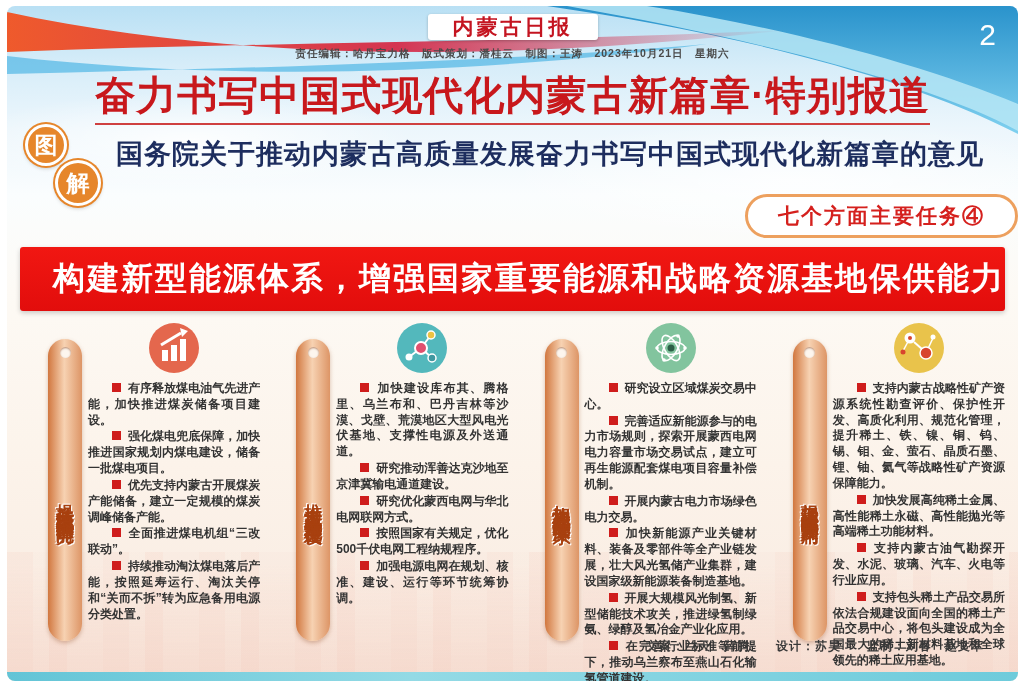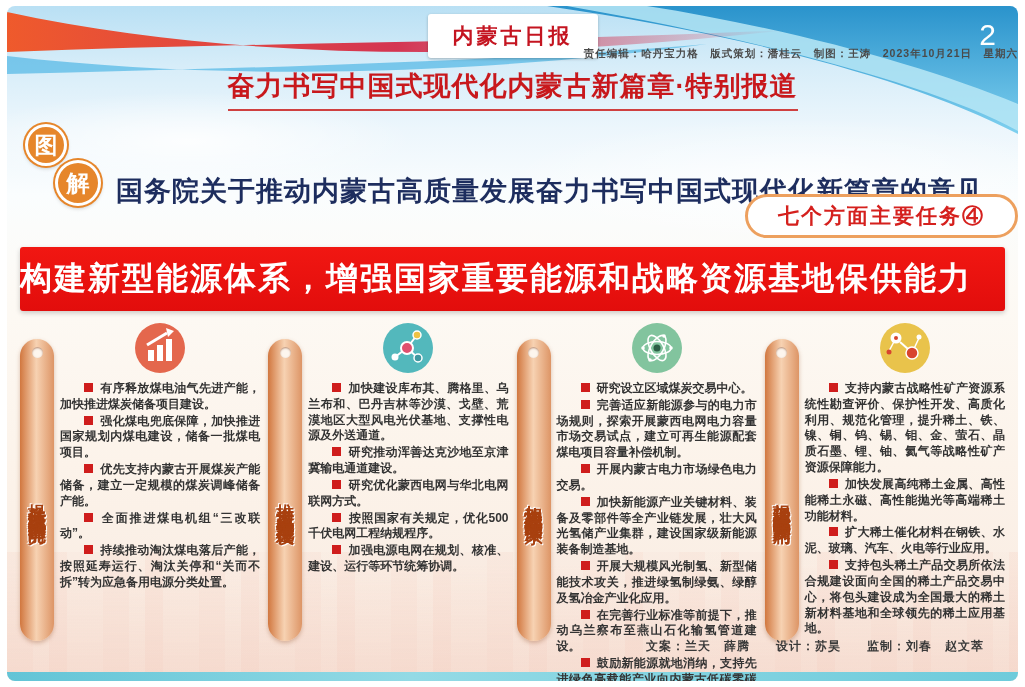--- a/index.html
+++ b/index.html
@@ -19,56 +19,56 @@
   .bottom-strip{position:absolute;left:0;right:0;bottom:0;height:9px;
     background:linear-gradient(90deg,#62c4d6,#93dae5 40%,#6ecbdb);}
   .skyline{position:absolute;left:0;right:0;bottom:9px;height:120px;opacity:.55;
     background:
       linear-gradient(0deg, rgba(238,170,150,.30), rgba(238,170,150,0) 90%),
       repeating-linear-gradient(90deg,
         rgba(233,140,120,.12) 0 26px, rgba(233,140,120,.03) 26px 42px,
         rgba(233,140,120,.16) 42px 60px, rgba(233,140,120,.05) 60px 96px);}
   
   .masthead{position:absolute;left:50%;top:8px;transform:translateX(-50%);
-    width:170px;height:44px;background:#fff;border-radius:3px;
+    width:170px;height:26px;background:#fff;border-radius:3px;
     display:flex;align-items:center;justify-content:center;
     box-shadow:0 1px 3px rgba(0,0,0,.25);z-index:5;}
   .masthead span{font-family:"DejaVu Serif","Liberation Serif",serif;
     font-weight:900;font-size:21px;color:#c41420;letter-spacing:3px;}
-  .info-line{position:absolute;left:0;right:0;top:41px;text-align:right;
+  .info-line{position:absolute;left:0;right:0;top:41px;text-align:center;
     font-size:10.5px;font-weight:600;color:#4a4a4a;z-index:5;letter-spacing:1px;}
   .page-num{position:absolute;right:22px;top:12px;font-size:30px;color:#fff;z-index:5;}
   
   .series-banner{position:absolute;left:0;right:0;top:62px;text-align:center;z-index:4;}
-  .series-banner span{display:inline-block;font-size:27px;font-weight:900;color:#c8181c;
-    letter-spacing:1px;padding-bottom:5px;border-bottom:2px solid #cf4040;}
+  .series-banner span{display:inline-block;font-size:40px;font-weight:900;color:#c8181c;
+    letter-spacing:1px;border-bottom:2px solid #cf4040;}
   
   .badge{position:absolute;left:12px;top:118px;width:100px;height:100px;z-index:6;}
   .badge .circle{position:absolute;border-radius:50%;background:#e6862b;
     box-shadow:inset 0 0 0 3px #fff, 0 0 0 2px #e6862b, 0 2px 4px rgba(0,0,0,.25);
     display:flex;align-items:center;justify-content:center;}
   .badge .c1{left:6px;top:0;width:42px;height:42px;}
   .badge .c2{left:36px;top:36px;width:46px;height:46px;}
   .badge .circle span{color:#fff;font-family:"DejaVu Serif","Liberation Serif",serif;
     font-weight:900;font-size:23px;}
   .main-title{position:absolute;left:95px;right:20px;top:130px;text-align:center;
-    font-size:27px;font-weight:900;color:#1d2d5e;letter-spacing:1px;z-index:4;margin-top:37px;}
+    font-size:27px;font-weight:900;color:#1d2d5e;letter-spacing:1px;z-index:4;}
   .pill-wrap{position:absolute;left:0;right:0;top:188px;text-align:right;z-index:4;}
   .pill{display:inline-block;background:#fff;border:3px solid #eda05e;border-radius:24px;
     padding:5px 30px;font-size:21px;font-weight:900;color:#d5201d;letter-spacing:2px;}
   
   .section-banner{position:absolute;left:13px;right:13px;top:241px;height:64px;
     background:linear-gradient(180deg,#f11712,#e20d0c);border-radius:3px;
-    display:flex;align-items:center;justify-content:flex-start;z-index:4;
+    display:flex;align-items:center;justify-content:flex-end;z-index:4;
     box-shadow:0 2px 5px rgba(0,0,0,.2);}
   .section-banner span{color:#fff;font-size:32px;font-weight:900;letter-spacing:2px;}
   
   .content{position:absolute;left:13px;right:13px;top:312px;bottom:14px;
     display:flex;gap:8px;z-index:3;padding-top:5px;}
-  .column{flex:1;display:flex;gap:6px;min-width:0;}
+  .column{flex:1;display:flex;gap:6px;min-width:0;margin-left:28px;}
   .col-bar{width:34px;height:302px;margin-top:16px;flex:0 0 34px;border-radius:17px;
     background:linear-gradient(90deg,#d1773f 0%,#f7d2b2 48%,#dd9566 100%);
     box-shadow:0 2px 4px rgba(150,80,40,.35);
     display:flex;flex-direction:column;align-items:center;padding-top:8px;box-sizing:border-box;}
   .bar-hole{width:11px;height:11px;border-radius:50%;background:#fdf6ee;
     box-shadow:inset 0 1px 2px rgba(140,70,30,.6);margin-bottom:4px;flex:0 0 auto;}
   .bar-title{writing-mode:vertical-rl;text-orientation:upright;
     font-size:18px;font-weight:900;color:#a8400f;letter-spacing:2px;line-height:1;
     text-shadow:0 0 2px #fff,1px 1px 0 #fff,-1px -1px 0 #fff;margin:auto 0;}
   .col-body{flex:1;min-width:0;}
@@ -230,21 +230,21 @@
             <line x1="16" y1="15" x2="9" y2="28" stroke="#fff" stroke-width="1.5"></line>
             <circle cx="16" cy="15" r="5.5" fill="#fff"></circle>
             <circle cx="16" cy="15" r="2" fill="#d8452e"></circle>
             <circle cx="32" cy="30" r="6" fill="#d8452e" stroke="#fff" stroke-width="1.5"></circle>
             <circle cx="39" cy="14" r="2.5" fill="#fff"></circle>
             <circle cx="9" cy="29" r="2.5" fill="#d8452e"></circle>
           </svg>
         </div>
         <p class="item"><span class="sq"></span><span>支持内蒙古战略性矿产资源系统性勘查评价、保护性开发、高质化利用、规范化管理，提升稀土、铁、镍、铜、钨、锡、钼、金、萤石、晶质石墨、锂、铀、氦气等战略性矿产资源保障能力。</span></p>
         <p class="item"><span class="sq"></span><span>加快发展高纯稀土金属、高性能稀土永磁、高性能抛光等高端稀土功能材料。</span></p>
-        <p class="item"><span class="sq"></span><span>扩大稀土催化材料在钢铁、水泥、玻璃、汽车、火电等行业应用。</span></p>
+        <p class="item"><span class="sq"></span><span>支持内蒙古油气勘探开发、水泥、玻璃、汽车、火电等行业应用。</span></p>
         <p class="item"><span class="sq"></span><span>支持包头稀土产品交易所依法合规建设面向全国的稀土产品交易中心，将包头建设成为全国最大的稀土新材料基地和全球领先的稀土应用基地。</span></p>
       </div>
     </section>
 
   </div>
 
   <div class="credits">文案：兰天　薛腾　　设计：苏昊　　监制：刘春　赵文萃</div>
 
   <div class="bottom-strip"></div>
 </div>

